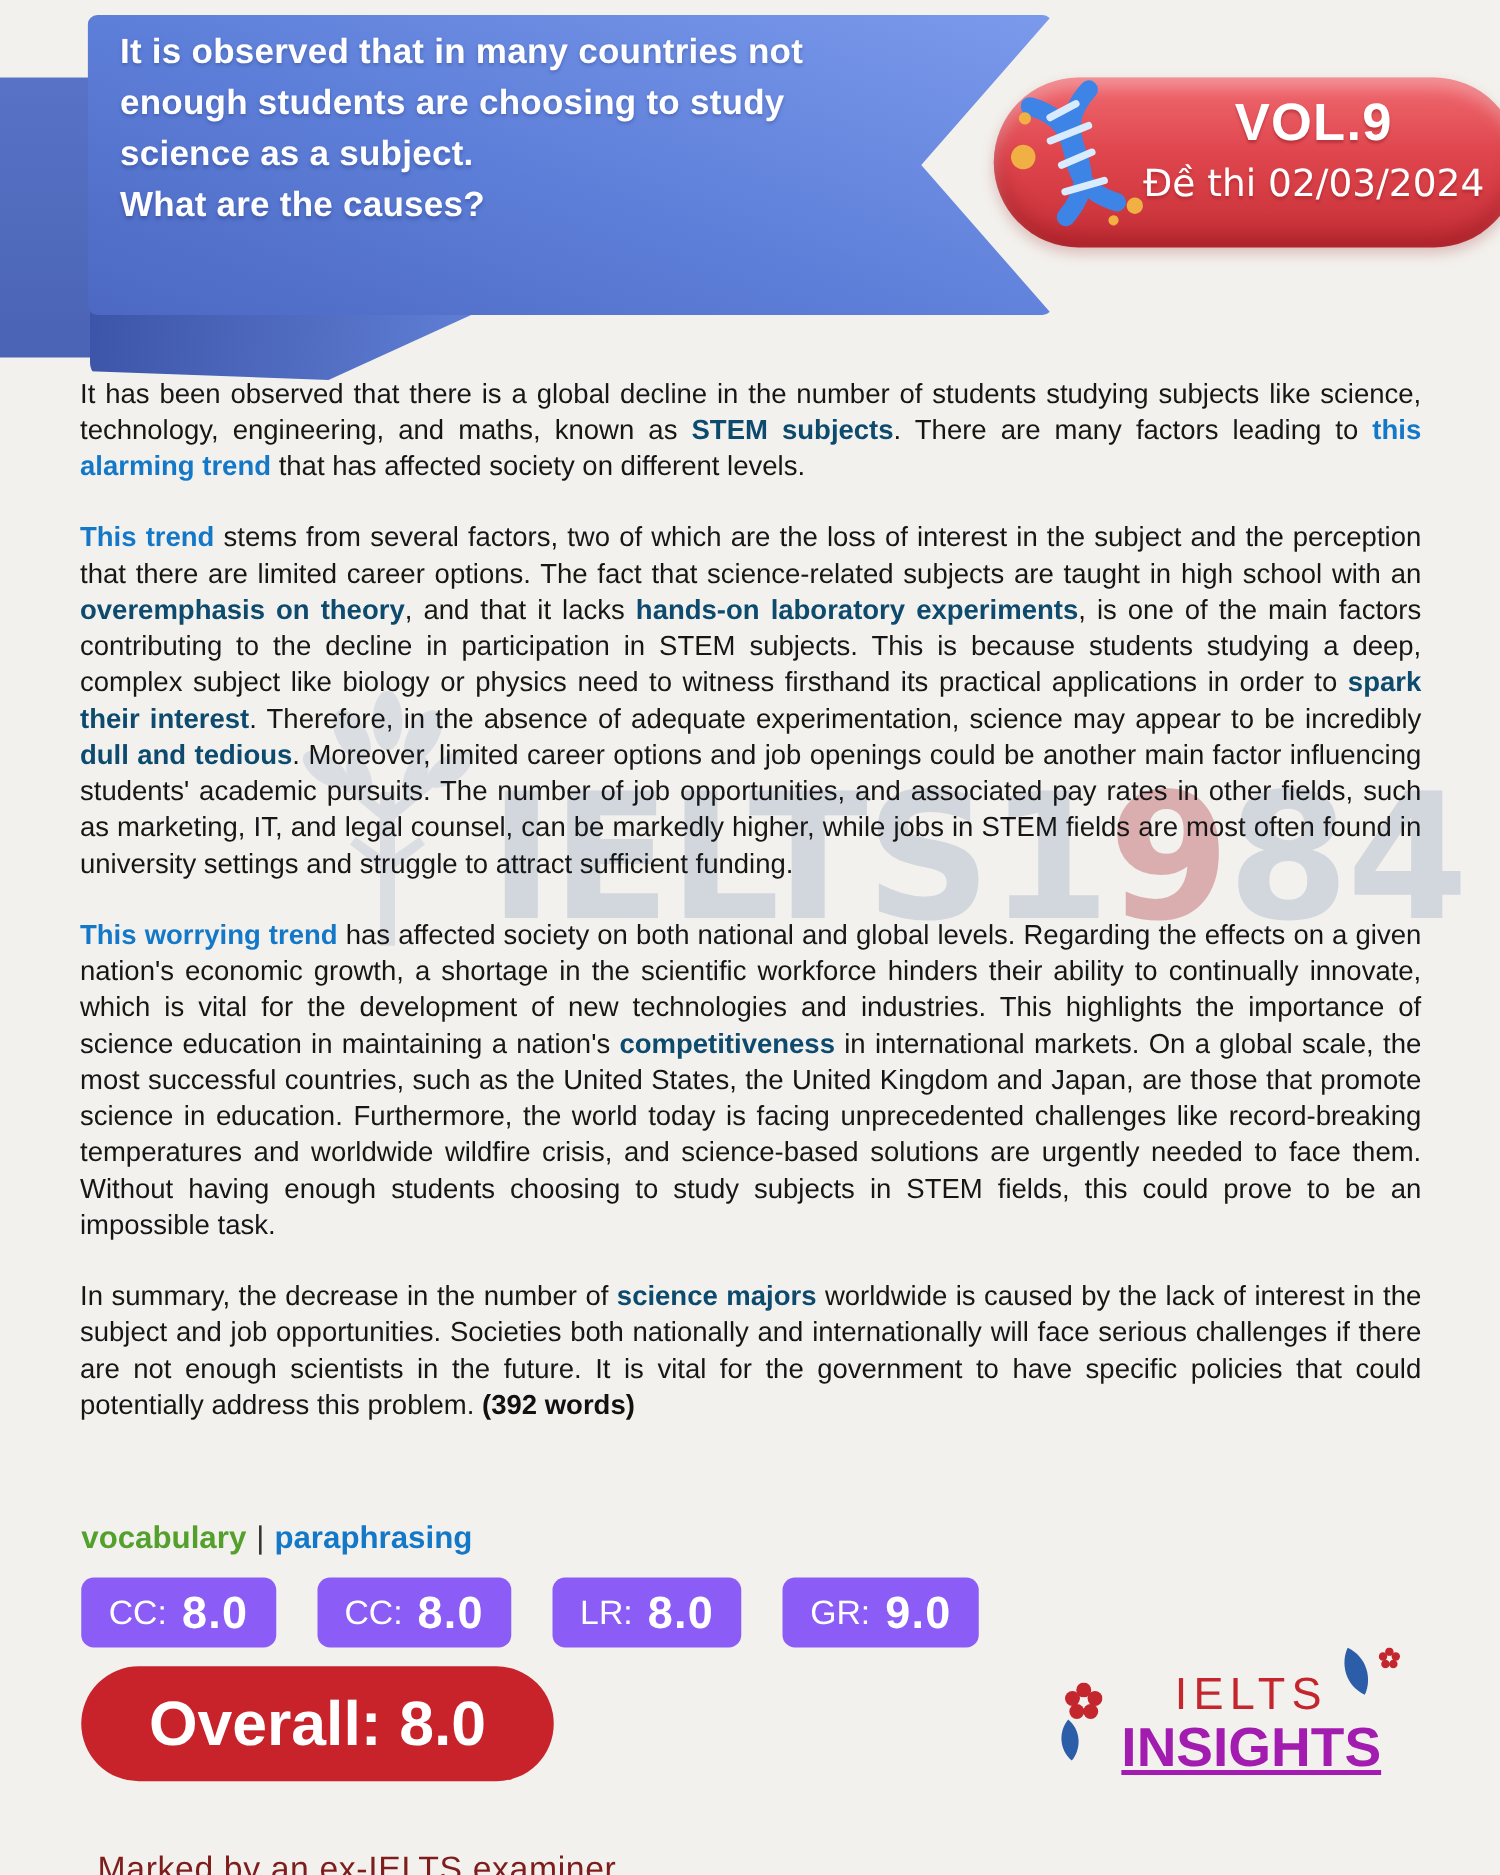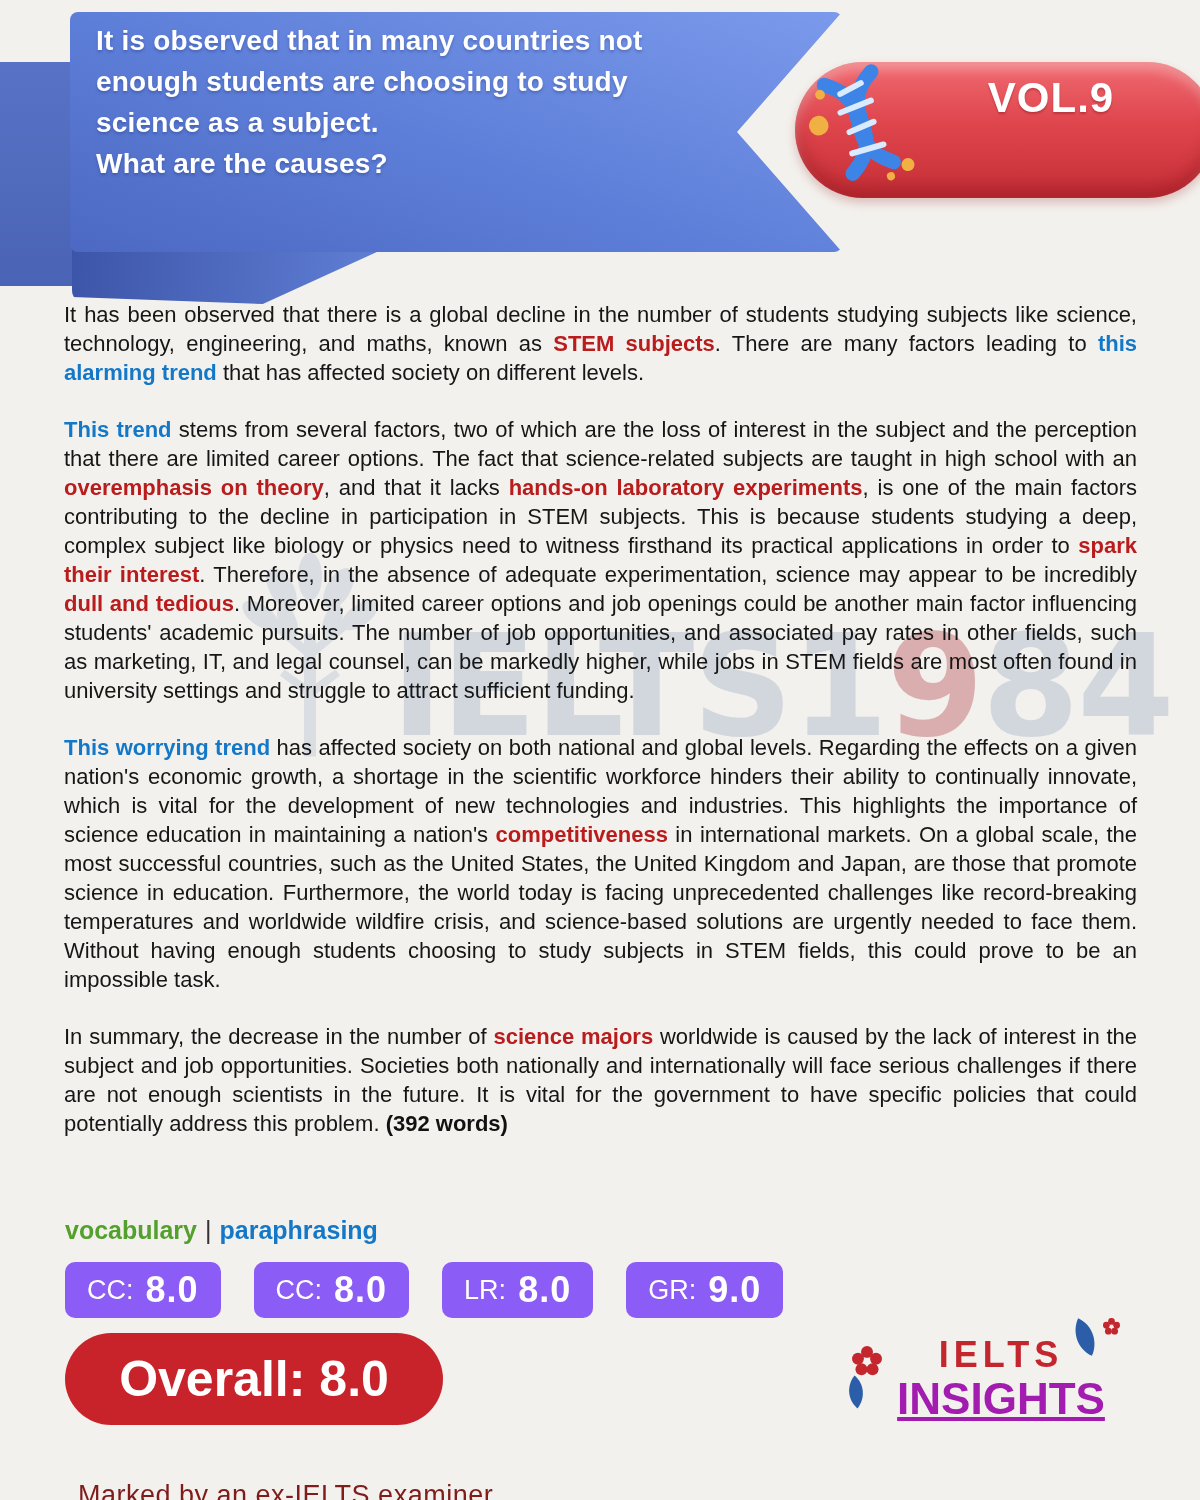--- a/index.html
+++ b/index.html
@@ -47,21 +47,21 @@
   .watermark{position:absolute;left:235px;top:552px;z-index:1;display:flex;align-items:flex-end;pointer-events:none;}
   .wm-tree{opacity:.5;}
   .wm-text{
     font-family:"DejaVu Sans",sans-serif;font-weight:bold;font-size:140px;line-height:1;
     letter-spacing:-2px;color:rgba(176,190,205,.50);margin-left:6px;white-space:nowrap;
   }
   .wm-red{color:rgba(202,130,133,.60);}
   
   .essay{position:absolute;left:64px;top:300px;width:1073px;z-index:2;}
   .essay-p{margin:0 0 28px 0;font-size:22px;line-height:29px;color:#161616;text-align:justify;}
-  .hl-green{color:#b91c1c;font-weight:bold;}
+  .hl-green{color:#0c4a6e;font-weight:bold;}
   .hl-blue{color:#1478c8;font-weight:bold;}
   .hl-bold{font-weight:bold;color:#111;}
   
   .vocab-row{position:absolute;left:65px;top:1216px;z-index:2;font-size:25px;font-weight:bold;}
   .vocab-row a{text-decoration:none;}
   .link-green{color:#53a02c;}
   .link-sep{color:#333;font-weight:normal;margin:0 8px;}
   .link-blue{color:#1478c8;}
   
   .score-badges{position:absolute;left:65px;top:1262px;display:flex;gap:33px;z-index:2;}
@@ -76,21 +76,21 @@
     position:absolute;left:65px;top:1333px;width:378px;height:92px;z-index:2;
     background:#c8232b;border-radius:46px;color:#fff;
     display:flex;align-items:center;justify-content:center;
     font-size:50px;font-weight:800;
   }
   .overall .ov-val{margin-left:14px;}
   .marked{position:absolute;left:78px;top:1480px;z-index:2;font-size:27px;color:#7f1d1d;letter-spacing:.5px;}
   
   .logo{position:absolute;left:856px;top:1334px;width:290px;z-index:2;}
   .logo-top{display:flex;align-items:center;justify-content:center;gap:6px;position:relative;}
-  .logo-ielts{color:#c4262e;font-size:36px;font-weight:bold;letter-spacing:5px;}
+  .logo-ielts{color:#c4262e;font-size:36px;font-weight:normal;letter-spacing:5px;}
   .logo-insights{color:#a21caf;font-size:44px;font-weight:800;text-align:center;margin-top:-2px;text-decoration:underline;}
   .deco{position:absolute;}
   .deco-flower-left{left:-4px;top:12px;}
   .deco-leaf-left{left:-14px;top:44px;transform:rotate(-50deg);}
   .deco-leaf-right{right:44px;top:-14px;transform:rotate(115deg);}
   .deco-flower-right{right:26px;top:-16px;}
 </style>
 </head>
 <body>
 
@@ -119,20 +119,21 @@
         <line x1="21" y1="50" x2="41" y2="50"></line>
       </g>
       <circle cx="6" cy="28" r="6" fill="#f0b043"></circle>
       <circle cx="12" cy="10" r="3" fill="#f0b043"></circle>
       <circle cx="52" cy="66" r="4" fill="#f0b043"></circle>
       <circle cx="40" cy="70" r="2.5" fill="#f0b043"></circle>
     </svg>
   </div>
   <div class="badge-content">
     <div class="vol">VOL.9</div>
+    <div class="exam-date">Đề thi 02/03/2024</div>
   </div>
 </div>
 
 <div class="watermark">
   <svg class="wm-tree" width="150" height="205" viewBox="0 0 100 136">
     <g fill="#c2ccd8">
       <ellipse cx="50" cy="16" rx="8" ry="16"></ellipse>
       <ellipse cx="31" cy="24" rx="8" ry="15" transform="rotate(-30 31 24)"></ellipse>
       <ellipse cx="69" cy="24" rx="8" ry="15" transform="rotate(30 69 24)"></ellipse>
       <ellipse cx="17" cy="42" rx="7" ry="14" transform="rotate(-55 17 42)"></ellipse>

